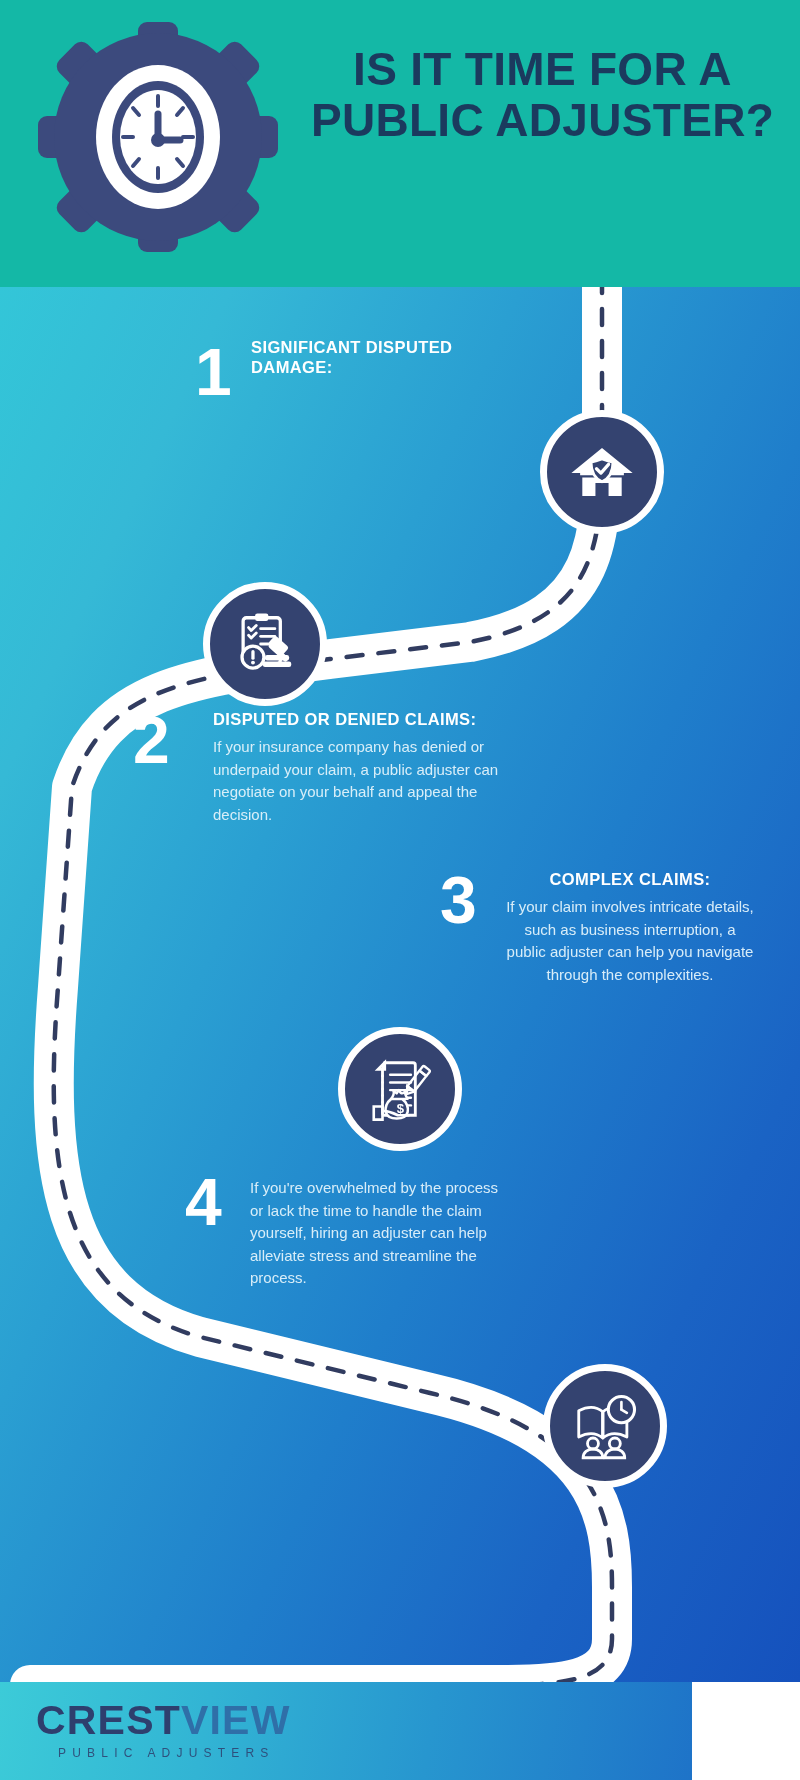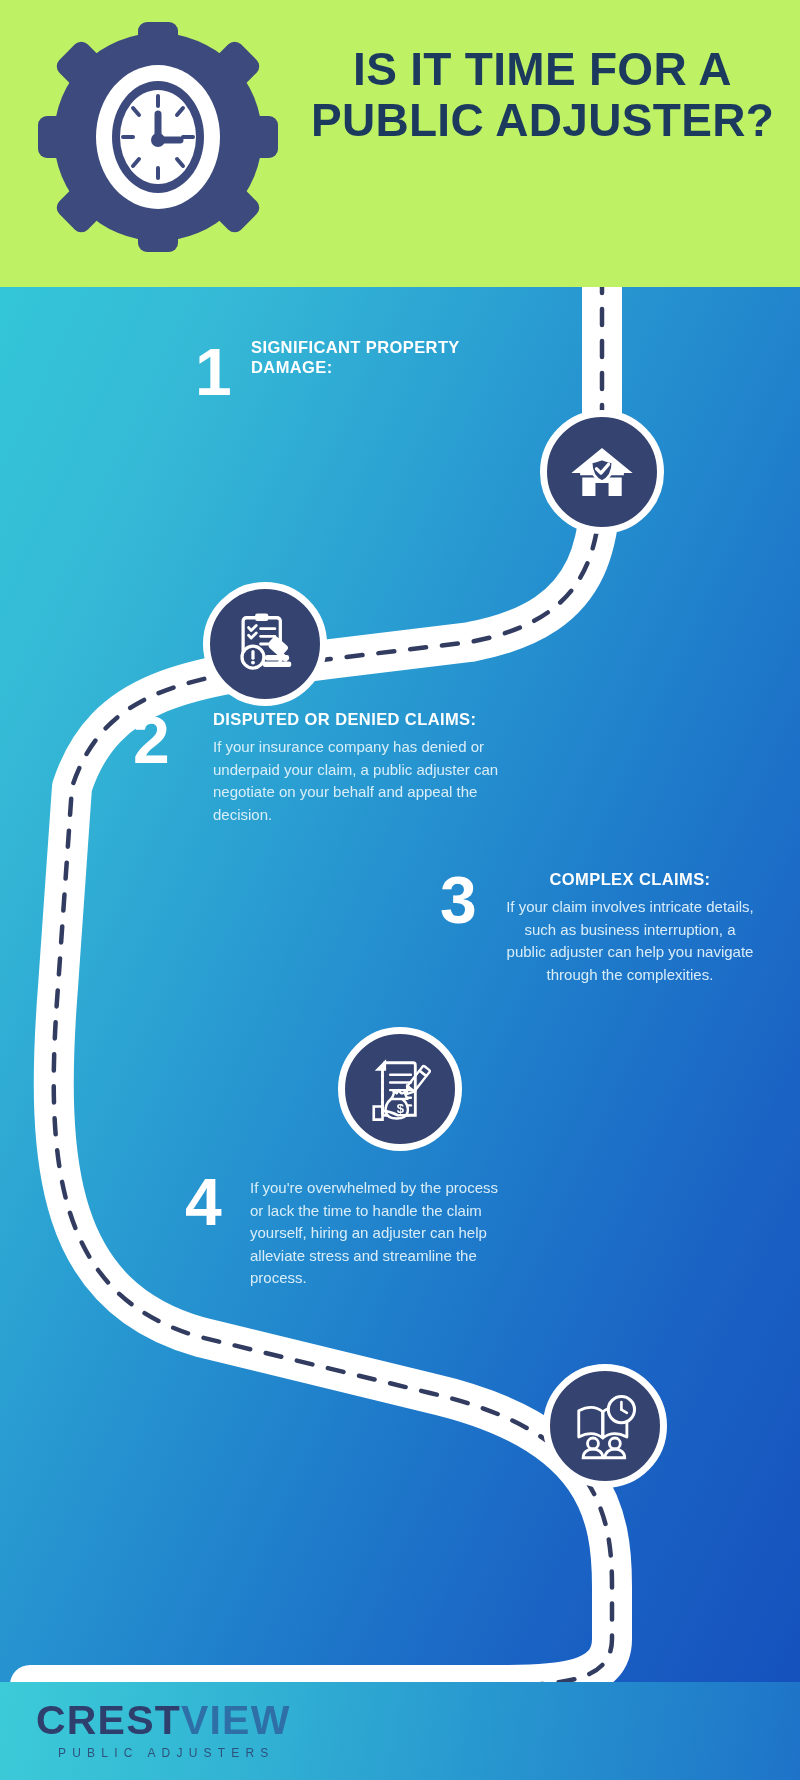--- a/index.html
+++ b/index.html
@@ -7,21 +7,21 @@
   body {
     font-family:"Liberation Sans", sans-serif;
     background:#ffffff;
     position:relative;
     overflow:hidden;
   }
 
   
   #header {
     position:absolute; left:0; top:0; width:800px; height:372px;
-    background:#bef264;
+    background:#14b8a6;
   }
   #gear-logo { position:absolute; left:38px; top:22px; width:240px; height:230px; }
   #header-title {
     position:absolute; left:285px; top:44px; width:515px;
     color:#1b3a5e;
     font-size:46px; line-height:51px; font-weight:bold;
     letter-spacing:0.3px;
     text-align:center;
   }
 
@@ -75,21 +75,21 @@
   }
   .icon-badge svg { width:70px; height:70px; }
 
   #icon1 { left:540px; top:123px; }
   #icon2 { left:203px; top:295px; }
   #icon3 { left:338px; top:1070px; transform:translateY(-330px); }
   #icon4 { left:543px; top:1077px; }
 
   
   #footer {
-    position:absolute; left:0; top:1682px; width:800px; height:98px;
+    position:absolute; left:0; top:1682px; width:692px; height:98px;
     background:linear-gradient(100deg,#3ccbd8 0%, #32b4d4 30%, #2796cf 62%, #1e73c8 100%);
     padding-left:9px;
   }
   #logo-wrap { position:absolute; left:36px; top:16px; }
   #logo-main {
     color:#2e3f6e; font-size:41px; font-weight:bold; letter-spacing:1.2px; line-height:44px;
   }
   #logo-main .lighter { color:#2f6fa8; }
   #logo-sub {
     color:#2e3f6e; font-size:12px; letter-spacing:6.2px; line-height:16px;
@@ -248,21 +248,21 @@
         <path d="M12 61 c0 -5 4 -8 9 -8 c5 0 9 3 9 8 Z"></path>
         <circle cx="41" cy="48" r="5"></circle>
         <path d="M32 61 c0 -5 4 -8 9 -8 c5 0 9 3 9 8 Z"></path>
       </g>
     </svg>
   </div>
 
   <div class="step" id="step1">
     <div class="step-num">1</div>
     <div class="step-body">
-      <div class="step-title">SIGNIFICANT PROPERTY DAMAGE:</div>
+      <div class="step-title">SIGNIFICANT DISPUTED DAMAGE:</div>
     </div>
   </div>
 
   <div class="step" id="step2">
     <div class="step-num">2</div>
     <div class="step-body">
       <div class="step-title">DISPUTED OR DENIED CLAIMS:</div>
       <div class="step-text">If your insurance company has denied or underpaid your claim, a public adjuster can negotiate on your behalf and appeal the decision.</div>
     </div>
   </div>

